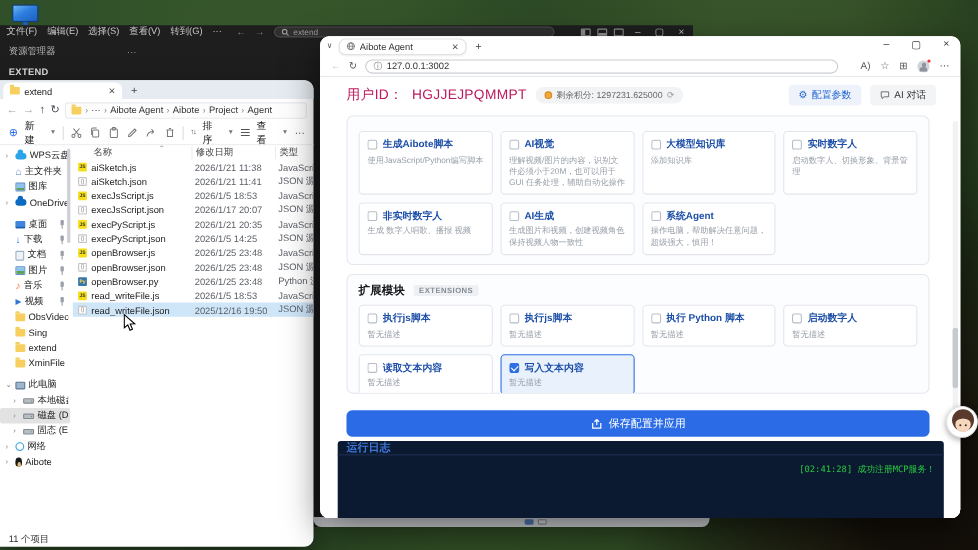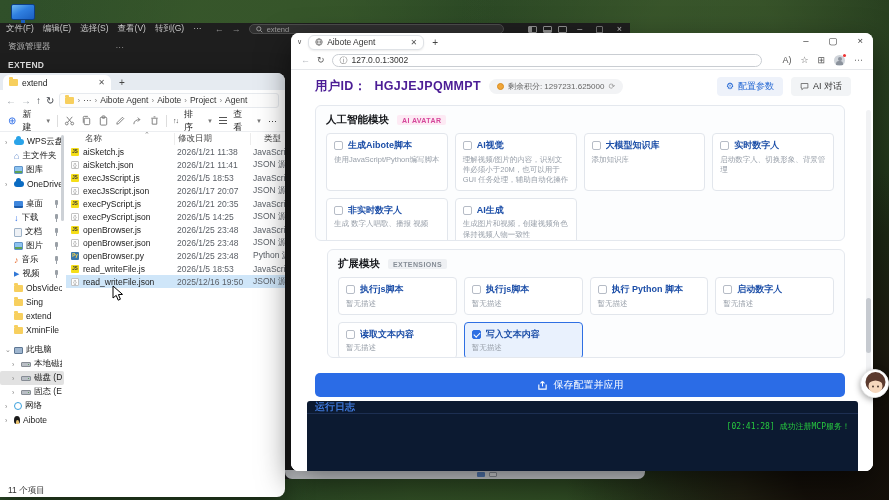--- a/index.html
+++ b/index.html
@@ -103,21 +103,21 @@
   .nav-item .lbl { overflow:hidden; }
   .nav-item.sel { background:#e2e2e2; border-radius:2px; }
   .nav-item.ind { padding-left:12px; }
   .nav-div { height:6px; }
   .navsb { position:absolute; left:61px; top:62px; width:3px; height:86px; background:#cdd1d6; border-radius:2px; }
   .ex-list { position:absolute; left:66px; top:59px; right:0; bottom:13px; overflow:hidden; }
   .col-head { height:13px; display:flex; align-items:center; font-size:8.5px; color:#444; }
   .ch-name { width:108px; padding-left:19px; position:relative; }
   .ch-name .sortch { position:absolute; left:78px; top:-2px; font-size:7px; color:#888; }
   .ch-date { width:76px; border-left:1px solid #ececec; padding-left:3px; }
-  .ch-type { flex:1; border-left:1px solid #ececec; padding-left:13px; }
+  .ch-type { flex:1; border-left:1px solid #ececec; padding-left:3px; }
   .f-row { height:13px; display:flex; align-items:center; font-size:8.5px; color:#222; }
   .f-row.sel { background:#cfe6f9; }
   .f-name { width:108px; display:flex; align-items:center; gap:4px; padding-left:5px; overflow:hidden; white-space:nowrap; }
   .f-date { width:76px; color:#5a5f66; padding-left:3px; overflow:hidden; white-space:nowrap; }
   .f-type { flex:1; color:#5a5f66; padding-left:3px; overflow:hidden; white-space:nowrap; }
   .ex-status { position:absolute; left:0; bottom:0; height:13px; font-size:8.5px; color:#333; padding:1px 0 0 8px; }
 
   
   #browser { left:291px; top:33px; width:582px; height:438px; border-radius:8px;
     box-shadow:0 12px 32px rgba(0,0,0,.55); background:#fff; }
@@ -135,33 +135,33 @@
   .url-pill { flex:1; max-width:430px; height:13px; border:1px solid #c9cdd2; border-radius:8px; display:flex;
     align-items:center; gap:4px; padding:0 7px; font-size:8.5px; color:#333; }
   .url-pill .info { font-size:8px; color:#777; }
   .tb-right { margin-left:auto; display:flex; align-items:center; gap:9px; }
   .avatar-ic { width:11px; height:11px; border-radius:50%; background:#cfd4da; position:relative; }
   .avatar-ic::before { content:""; position:absolute; left:3.5px; top:2px; width:4px; height:4px; border-radius:50%; background:#8b929c; }
   .avatar-ic::after { content:""; position:absolute; left:2px; top:6.5px; width:7px; height:4px; border-radius:3px 3px 0 0; background:#8b929c; }
   .avatar-ic .dot { position:absolute; right:-1px; top:-1px; width:3.5px; height:3.5px; border-radius:50%; background:#e33; }
   .br-page { position:absolute; left:0; right:0; top:37px; bottom:0; background:#fff; }
   .uid-row { position:absolute; left:24px; right:22px; top:4px; height:24px; display:flex; align-items:center; gap:8px; }
-  .uid-label,.uid-val { font-size:12.5px; font-weight:bold; color:#4c1d95; letter-spacing:.3px; }
+  .uid-label,.uid-val { font-size:12.5px; font-weight:normal; color:#be185d; letter-spacing:.3px; }
   .credits { display:flex; align-items:center; gap:4px; background:#f2f3f5; border-radius:10px; padding:2px 8px;
     font-size:8px; color:#666; }
   .coin { width:7px; height:7px; border-radius:50%; background:#f0a63a; border:1px solid #d98b1d; }
   .refresh { font-size:8px; color:#999; }
   .sp { flex:1; }
   .hd-btn { display:flex; align-items:center; gap:4px; border-radius:4px; padding:3px 9px; font-size:9px; }
   .hd-btn.cfg { background:#eef2fa; color:#2166d3; }
   .hd-btn.chat { background:#f2f4f6; color:#333;align-items:center; }
   .sec { position:absolute; left:24px; right:28px; border:1px solid #e4e8ee; border-radius:6px; background:#fcfdfe;
     padding:7px 10px; overflow:hidden; }
   #sec-0 { top:35px; height:136px; }
-  #sec-1 { top:179px; height:109px;margin-left:12px; }
+  #sec-1 { top:179px; height:109px; }
   .sec-head { display:flex; align-items:center; }
   .sec-title { font-size:10.5px; font-weight:bold; color:#16181c; }
   .badge { margin-left:8px; font-size:7px; font-weight:bold; padding:1.5px 5px; border-radius:2px; letter-spacing:.4px; }
   .badge.pink { background:#fdeaf4; color:#d5469a; }
   .badge.gray { background:#eef0f3; color:#868d96; }
   .cards { margin-top:6px; display:grid; grid-template-columns:repeat(4,1fr); gap:7px; }
   .mod-card { background:#fff; border:1px solid #e2e6ec; border-radius:4px; padding:5px 7px; min-height:30px; }
   .mod-card.checked { border:1.5px solid #2e6fe3; background:#e9f1fd; }
   .card-top { display:flex; align-items:center; gap:5px; overflow:hidden; }
   .cb { width:9px; height:9px; border:1px solid #b6bcc6; border-radius:2px; background:#fff; flex:none; position:relative; }
@@ -581,24 +581,20 @@
         <span>配置参数</span>
       </div>
       <div class="hd-btn chat">
         <svg width="9" height="9" viewBox="0 0 12 12">
               <path d="M1.5 2 h9 v6 h-5.5 l-2.5 2.2 v-2.2 h-1z" fill="none" stroke="#555" stroke-width="1"></path>
             </svg>
         <span>AI 对话</span>
       </div>
     </div>
     <div class="sec" id="sec-0">
-          <div class="sec-head">
-            <span class="sec-title">人工智能模块</span>
-            <span class="badge pink">AI AVATAR</span>
-          </div>
           <div class="cards">
             <div class="mod-card">
               <div class="card-top">
                 <span class="cb"></span>
                 <span class="card-title">生成Aibote脚本</span>
               </div>
               <div class="card-desc">使用JavaScript/Python编写脚本</div>
             </div>
             <div class="mod-card">
               <div class="card-top">
@@ -627,20 +623,27 @@
                 <span class="card-title">非实时数字人</span>
               </div>
               <div class="card-desc">生成 数字人唱歌、播报 视频</div>
             </div>
             <div class="mod-card">
               <div class="card-top">
                 <span class="cb"></span>
                 <span class="card-title">AI生成</span>
               </div>
               <div class="card-desc">生成图片和视频，创建视频角色保持视频人物一致性</div>
+            </div>
+            <div class="mod-card">
+              <div class="card-top">
+                <span class="cb"></span>
+                <span class="card-title">系统Agent</span>
+              </div>
+              <div class="card-desc">操作电脑，帮助解决任意问题，超级强大，慎用！</div>
             </div>
           </div>
         </div>
     <div class="sec" id="sec-1">
           <div class="sec-head">
             <span class="sec-title">扩展模块</span>
             <span class="badge gray">EXTENSIONS</span>
           </div>
           <div class="cards">
             <div class="mod-card">

